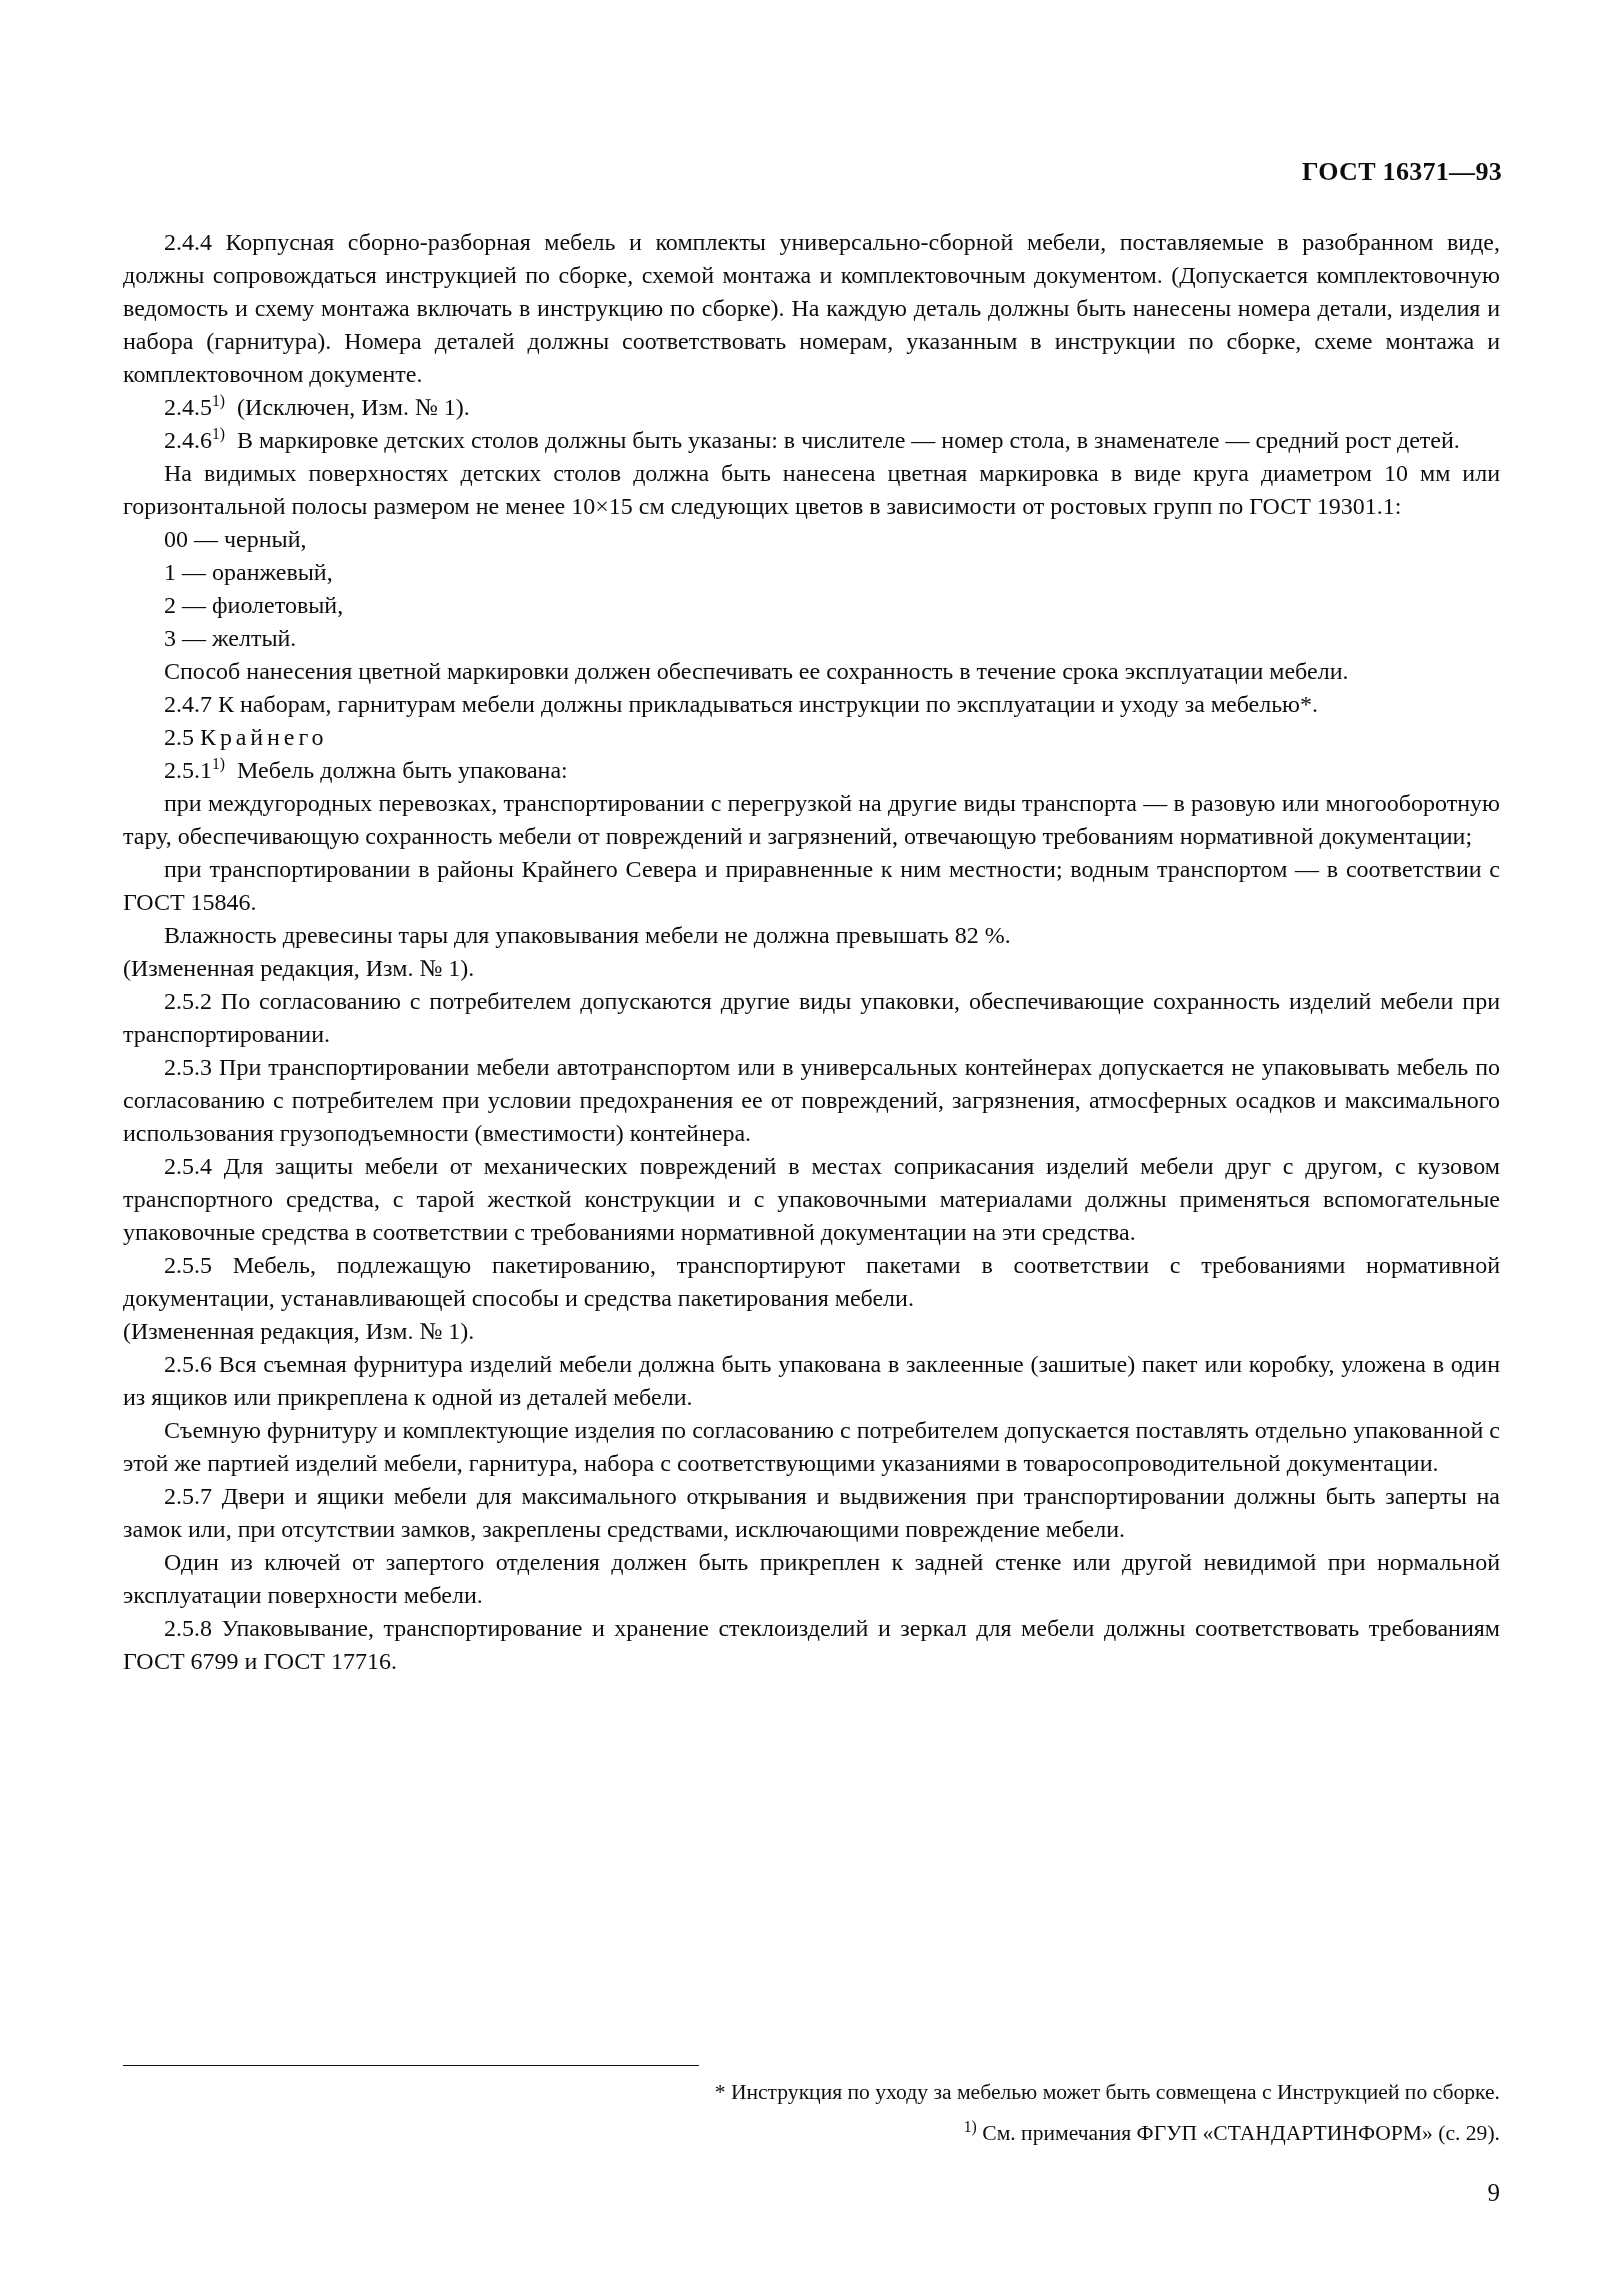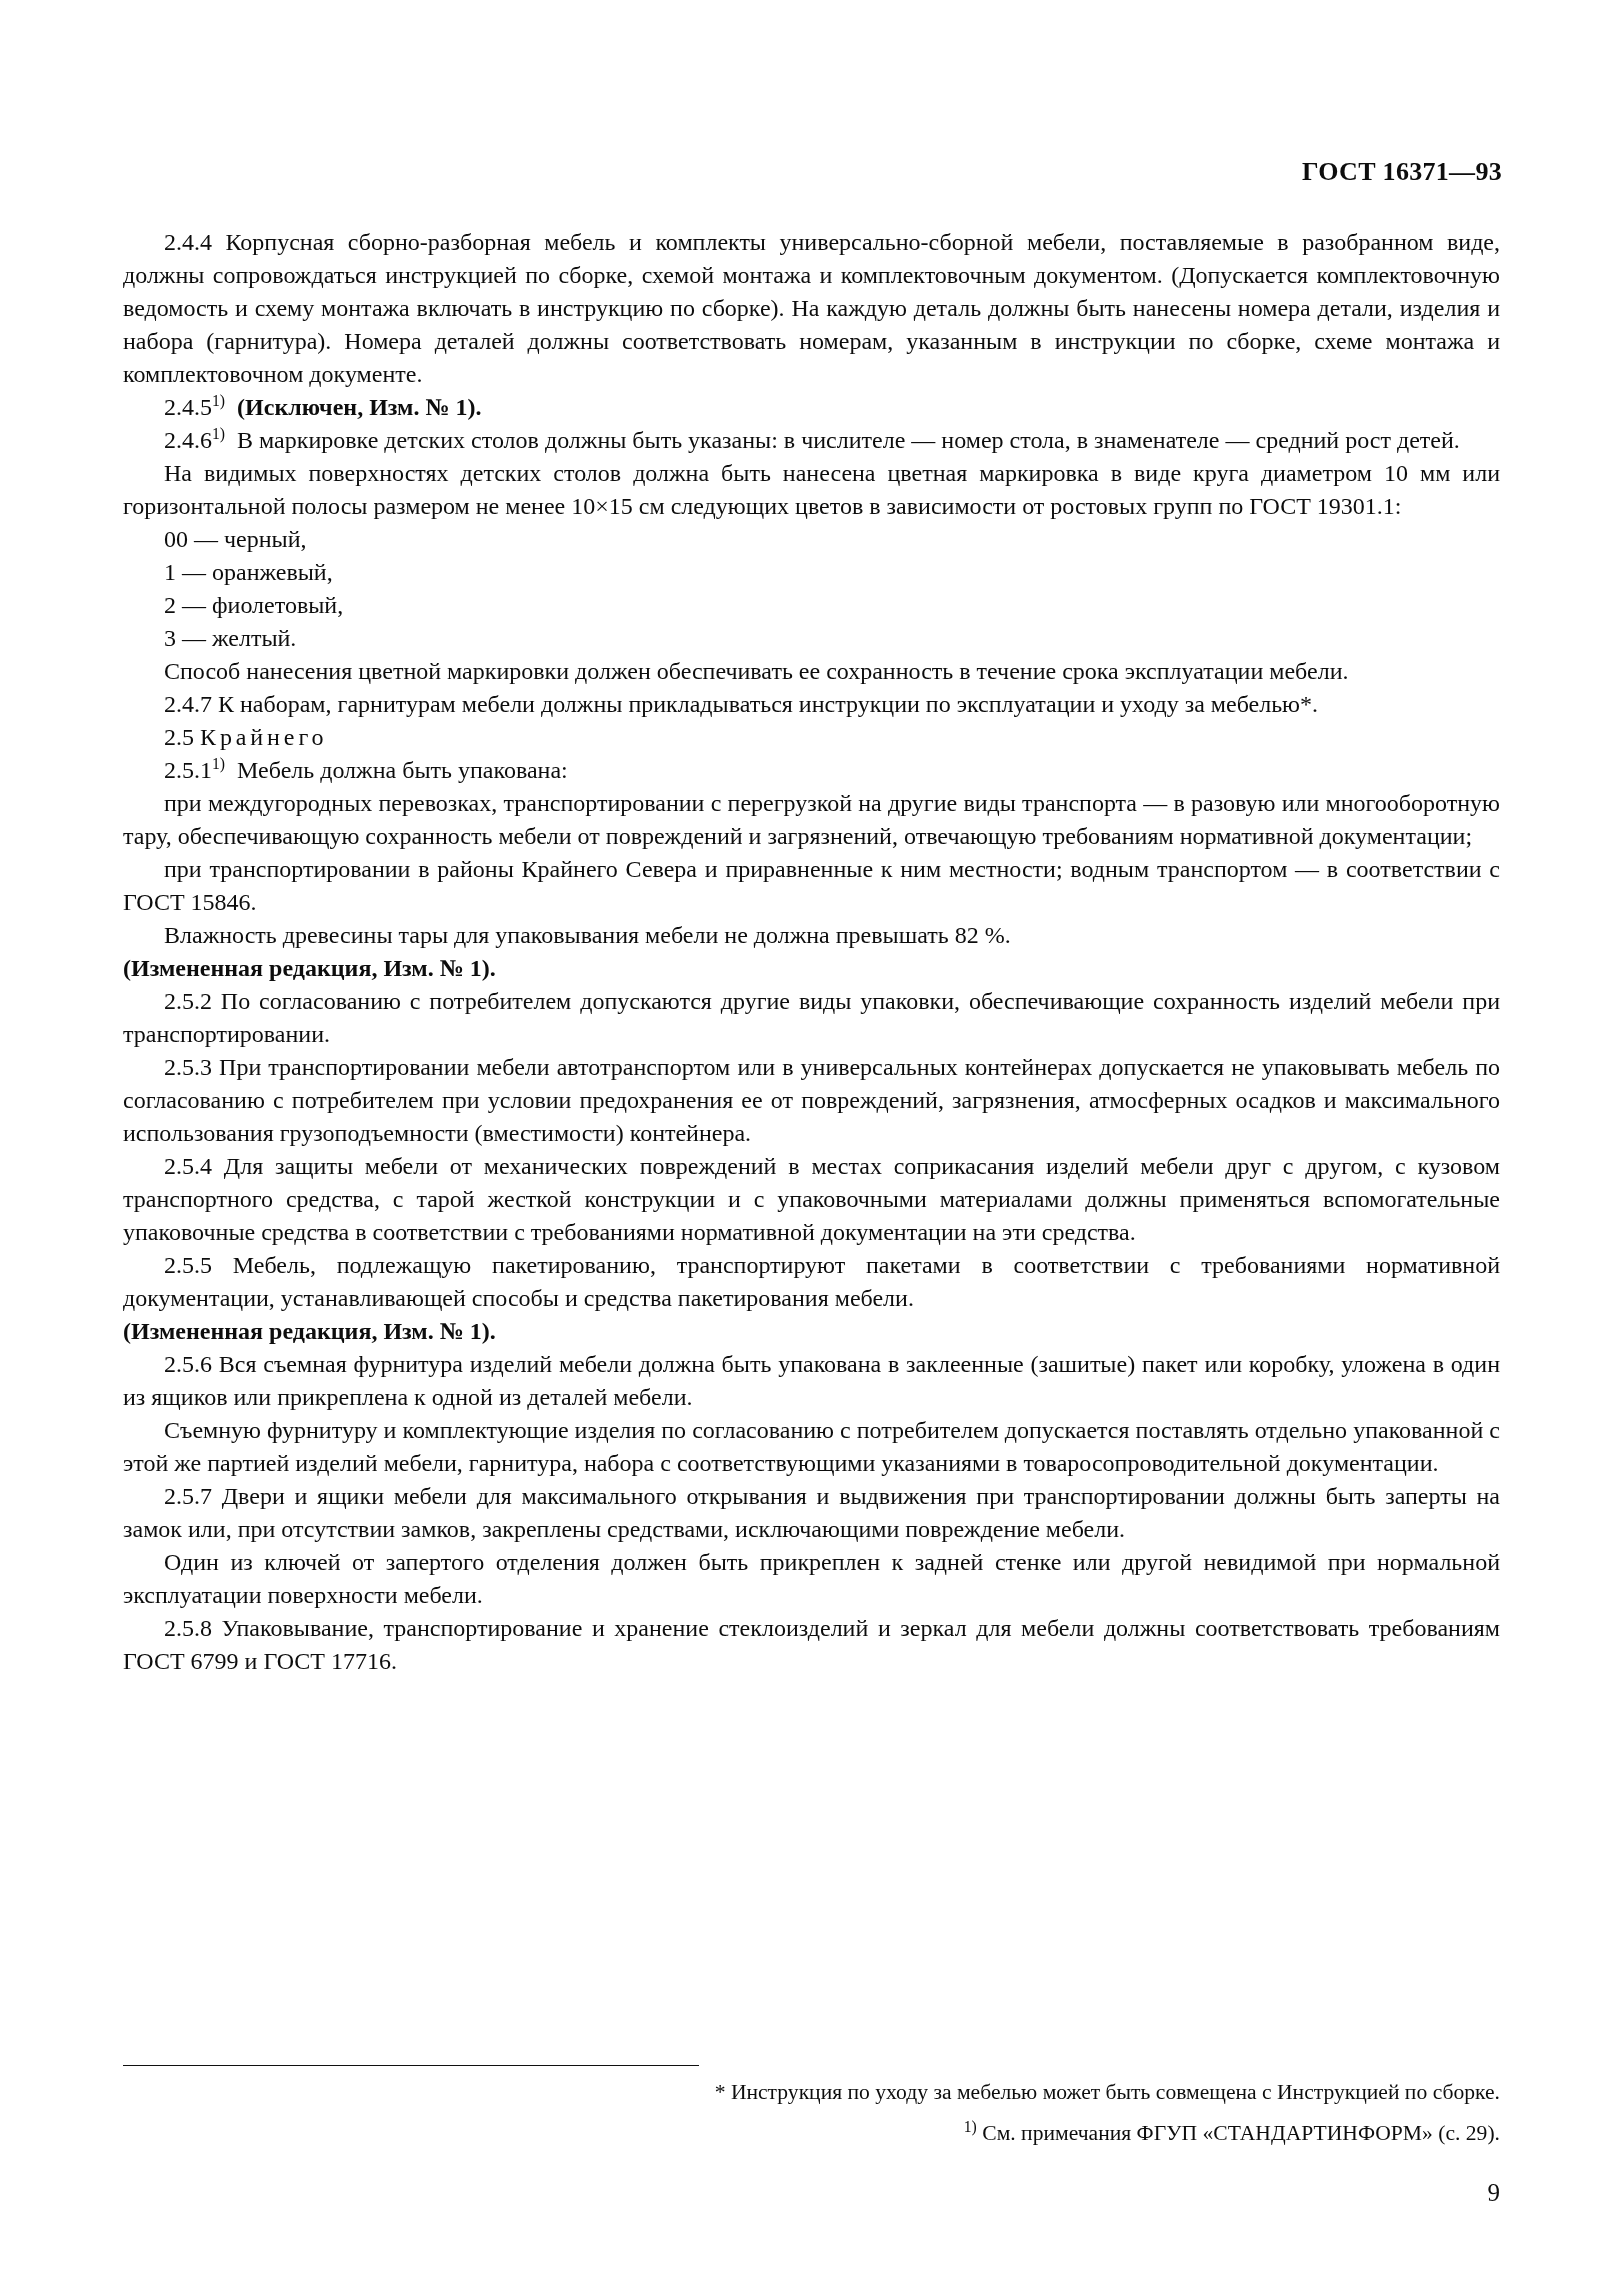--- a/index.html
+++ b/index.html
@@ -46,21 +46,21 @@
     text-align: justify;
     text-justify: inter-word;
   }
   p.ind {
     text-indent: 41px;
   }
   p.noind {
     text-indent: 0;
   }
   .bold {
-    font-weight: bold;
+    font-weight: normal;
   }
   sup {
     font-size: 15.7px;
     vertical-align: super;
     line-height: 0;
   }
   .spaced {
     letter-spacing: 3.9px;
   }
   .listline {

